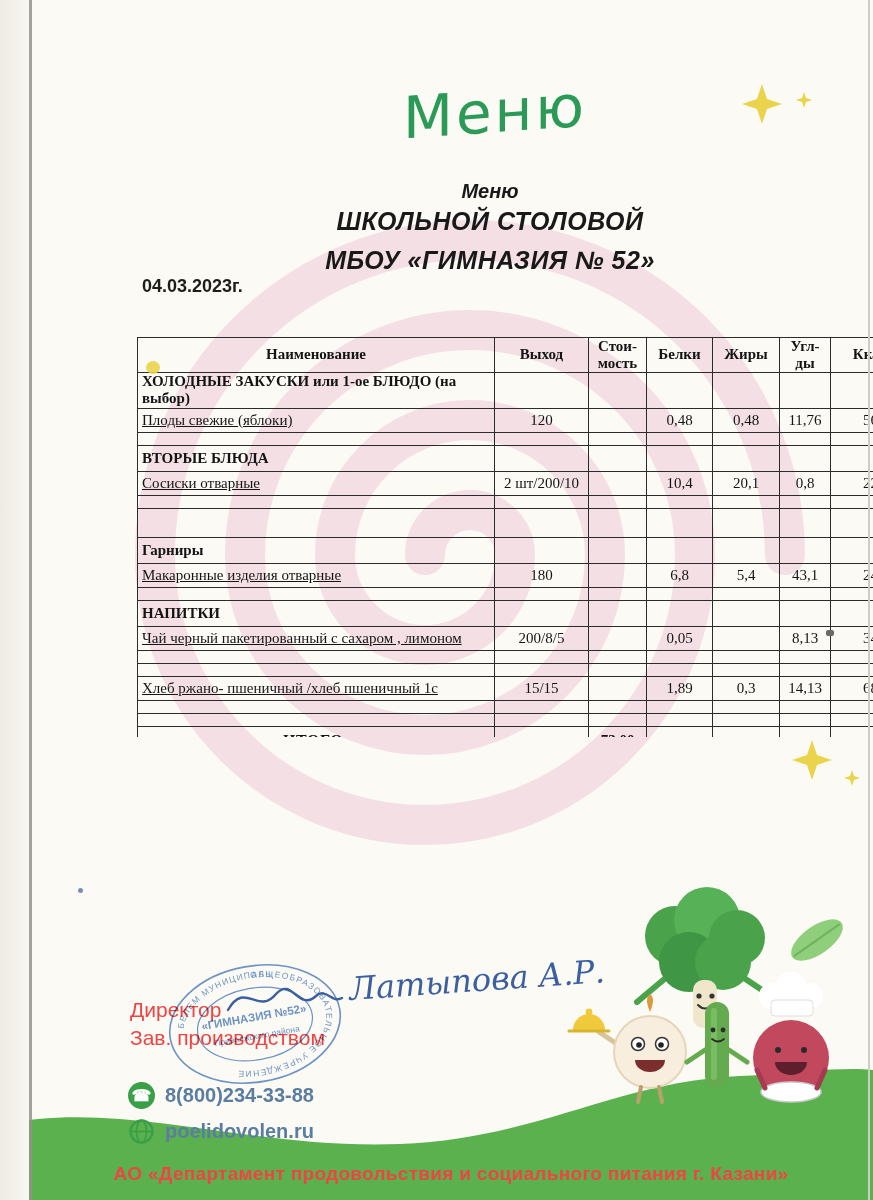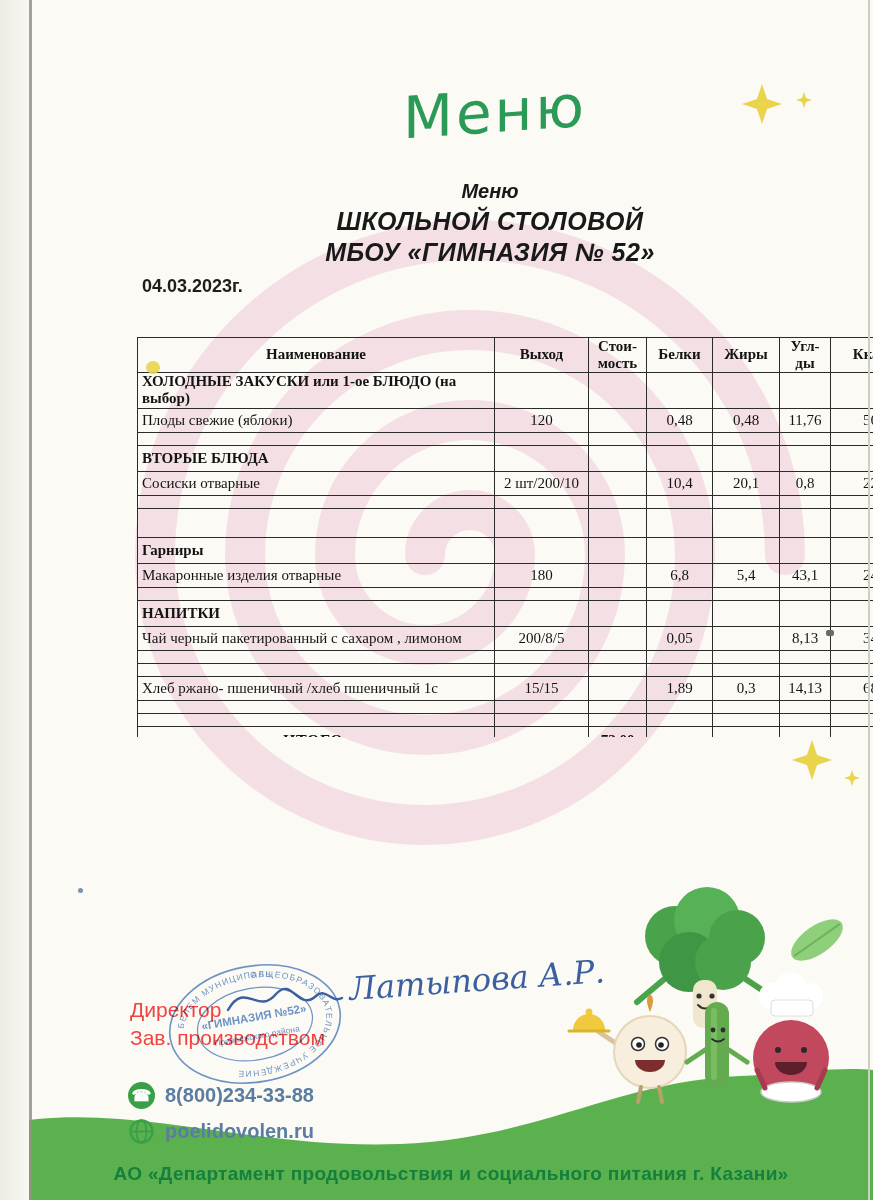--- a/index.html
+++ b/index.html
@@ -13,39 +13,39 @@
   
   .spiral{position:absolute;left:0;top:0;z-index:0;}
   
   .big-title{position:absolute;left:300px;top:78px;width:390px;text-align:center;
       font-family:"DejaVu Sans",sans-serif;font-size:58px;color:#2a9a56;
       transform:rotate(-4deg) skewX(-4deg);letter-spacing:3px;z-index:2;}
   
   .header-block{position:absolute;left:230px;top:180px;width:520px;text-align:center;z-index:2;
       font-family:"Liberation Sans",sans-serif;font-style:italic;font-weight:bold;color:#191919;}
   .header-line1{font-size:20px;margin-bottom:4px;}
-  .header-line2{font-size:25px;margin-bottom:2px;letter-spacing:.5px;}
+  .header-line2{font-size:25px;margin-bottom:10px;letter-spacing:.5px;}
   .header-line3{font-size:25px;letter-spacing:.5px;}
   .date-line{position:absolute;left:142px;top:276px;font-size:18px;font-weight:bold;z-index:2;}
   
   .table-clip{position:absolute;left:137px;top:337px;width:736px;height:400px;overflow:hidden;z-index:2;}
   table.menu{border-collapse:collapse;width:773px;table-layout:fixed;
       font-family:"Liberation Serif",serif;font-size:15px;color:#141414;}
   table.menu th,table.menu td{border:1px solid #2b2b2b;padding:0 4px;line-height:1.12;
       vertical-align:middle;overflow:hidden;}
   col.w-name{width:357px;}col.w-vyhod{width:94px;}col.w-cost{width:58px;}
   col.w-belki{width:66px;}col.w-zhiry{width:67px;}col.w-ugl{width:51px;}col.w-kkal{width:80px;}
   tr.r-head th{height:33px;font-weight:bold;text-align:center;font-size:15px;}
   tr.r-sec2 td{height:35px;}
   tr.r-sec td{height:25px;}
   tr.r-item td{height:23px;}
   tr.sp-s td{height:12px;}
   tr.sp-l td{height:28px;}
   tr.r-total td{height:28px;}
-  td.c-name{text-align:left;padding-left:5px;}
+  td.c-name{text-align:left;padding-left:5px;text-decoration:underline;}
   td.c-num{text-align:center;}
   td.c-sec{font-weight:bold;text-align:left;padding-left:5px;}
   td.c-total{font-weight:bold;text-align:center;font-size:16px;letter-spacing:.5px;}
   td.c-cost-total{font-weight:bold;text-align:center;}
   
   .decor{position:absolute;z-index:3;}
   .speck{position:absolute;z-index:3;border-radius:50%;}
   
   .stamp{position:absolute;left:150px;top:944px;z-index:4;opacity:.82;mix-blend-mode:multiply;}
   
@@ -55,21 +55,21 @@
   .contact-row{position:absolute;left:128px;z-index:2;display:flex;align-items:center;gap:10px;
       font-size:20px;color:#5a7da0;font-weight:bold;}
   .contact-phone{top:1082px;}
   .contact-site{top:1118px;justify-content:space-between;}
   .icon-circle{width:27px;height:27px;border-radius:50%;background:#3aa048;color:#fff;
       display:flex;align-items:center;justify-content:center;font-size:16px;flex:0 0 auto;}
   
   .band{position:absolute;left:0;top:1020px;z-index:1;}
   .veggies{position:absolute;left:565px;top:880px;z-index:2;}
   .org-line{position:absolute;left:0;top:1163px;width:872px;text-align:center;z-index:3;
-      color:#15803d;font-weight:bold;font-size:19px;letter-spacing:.3px;padding-left:30px;box-sizing:border-box;}
+      color:#ef4444;font-weight:bold;font-size:19px;letter-spacing:.3px;padding-left:30px;box-sizing:border-box;}
 </style>
 </head>
 <body>
 
 <div id="page">
 
   <div class="edge-shade"></div>
   <div class="edge-line"></div>
   <div class="edge-right"></div>
 

